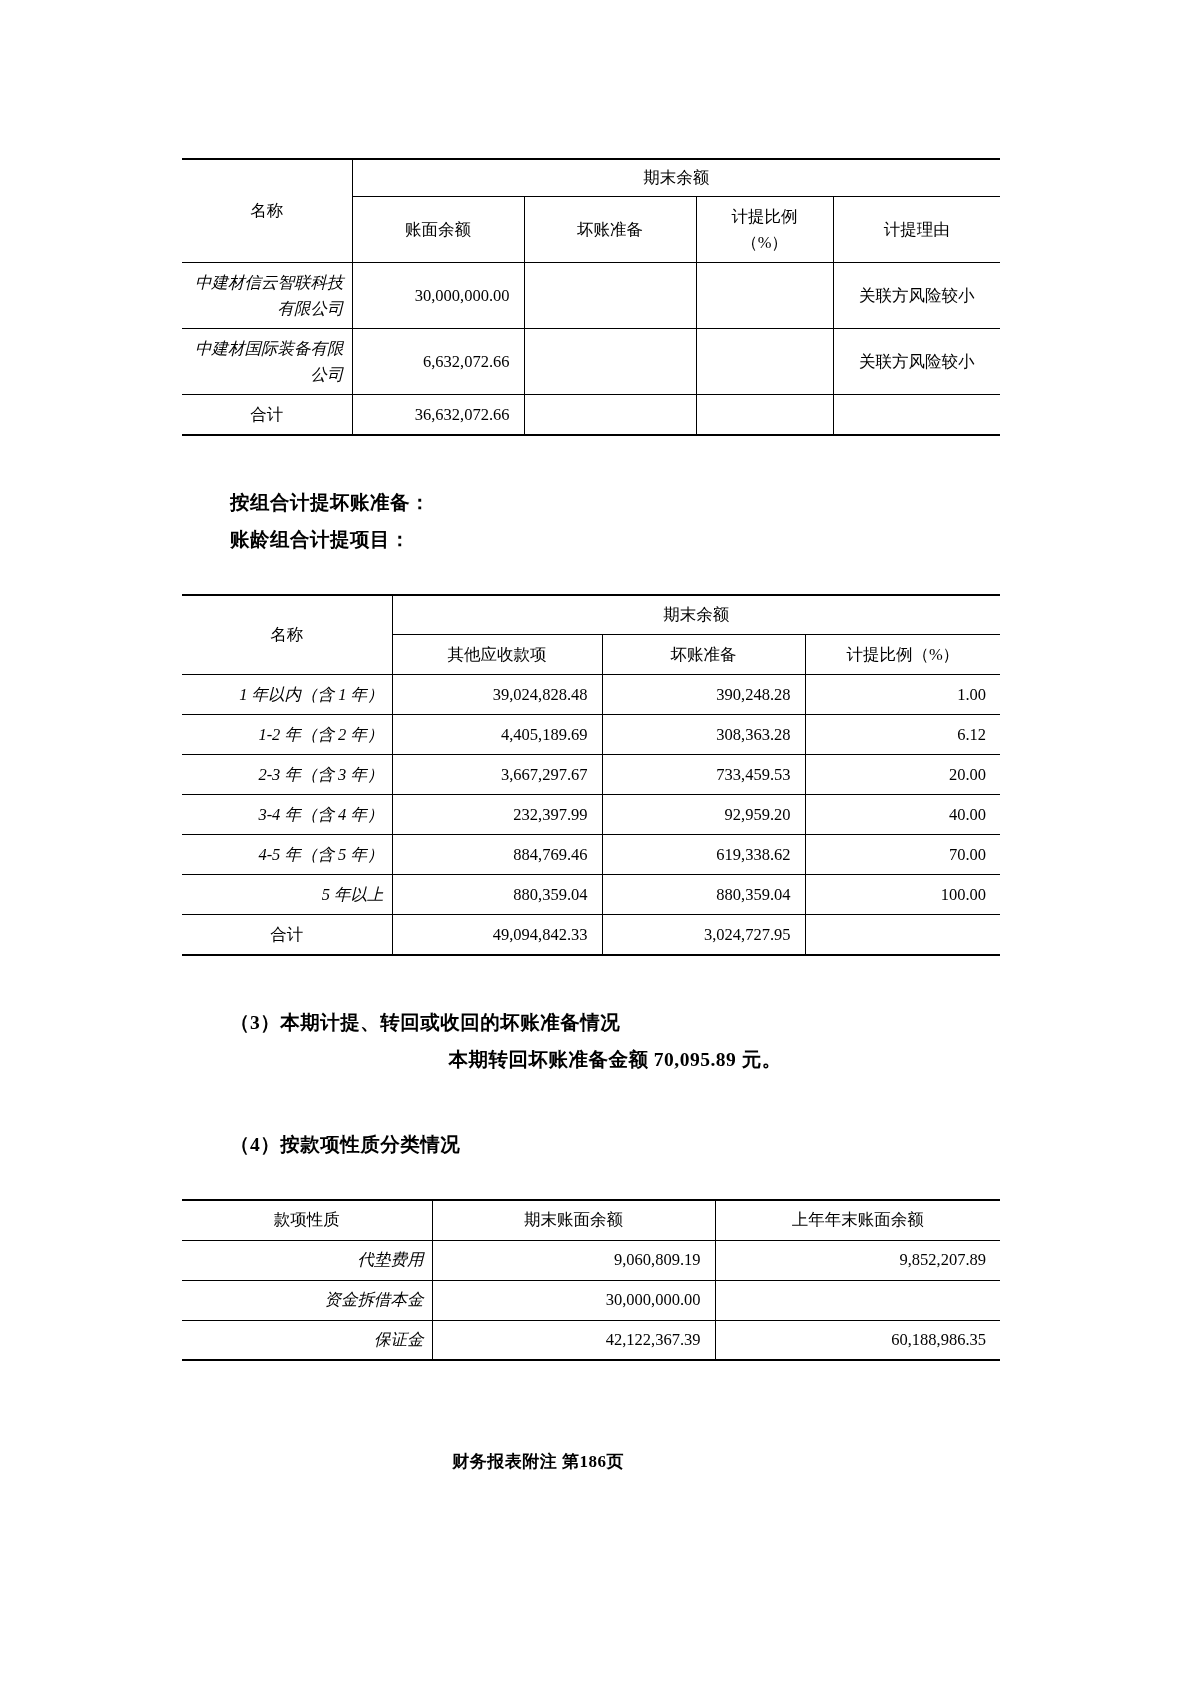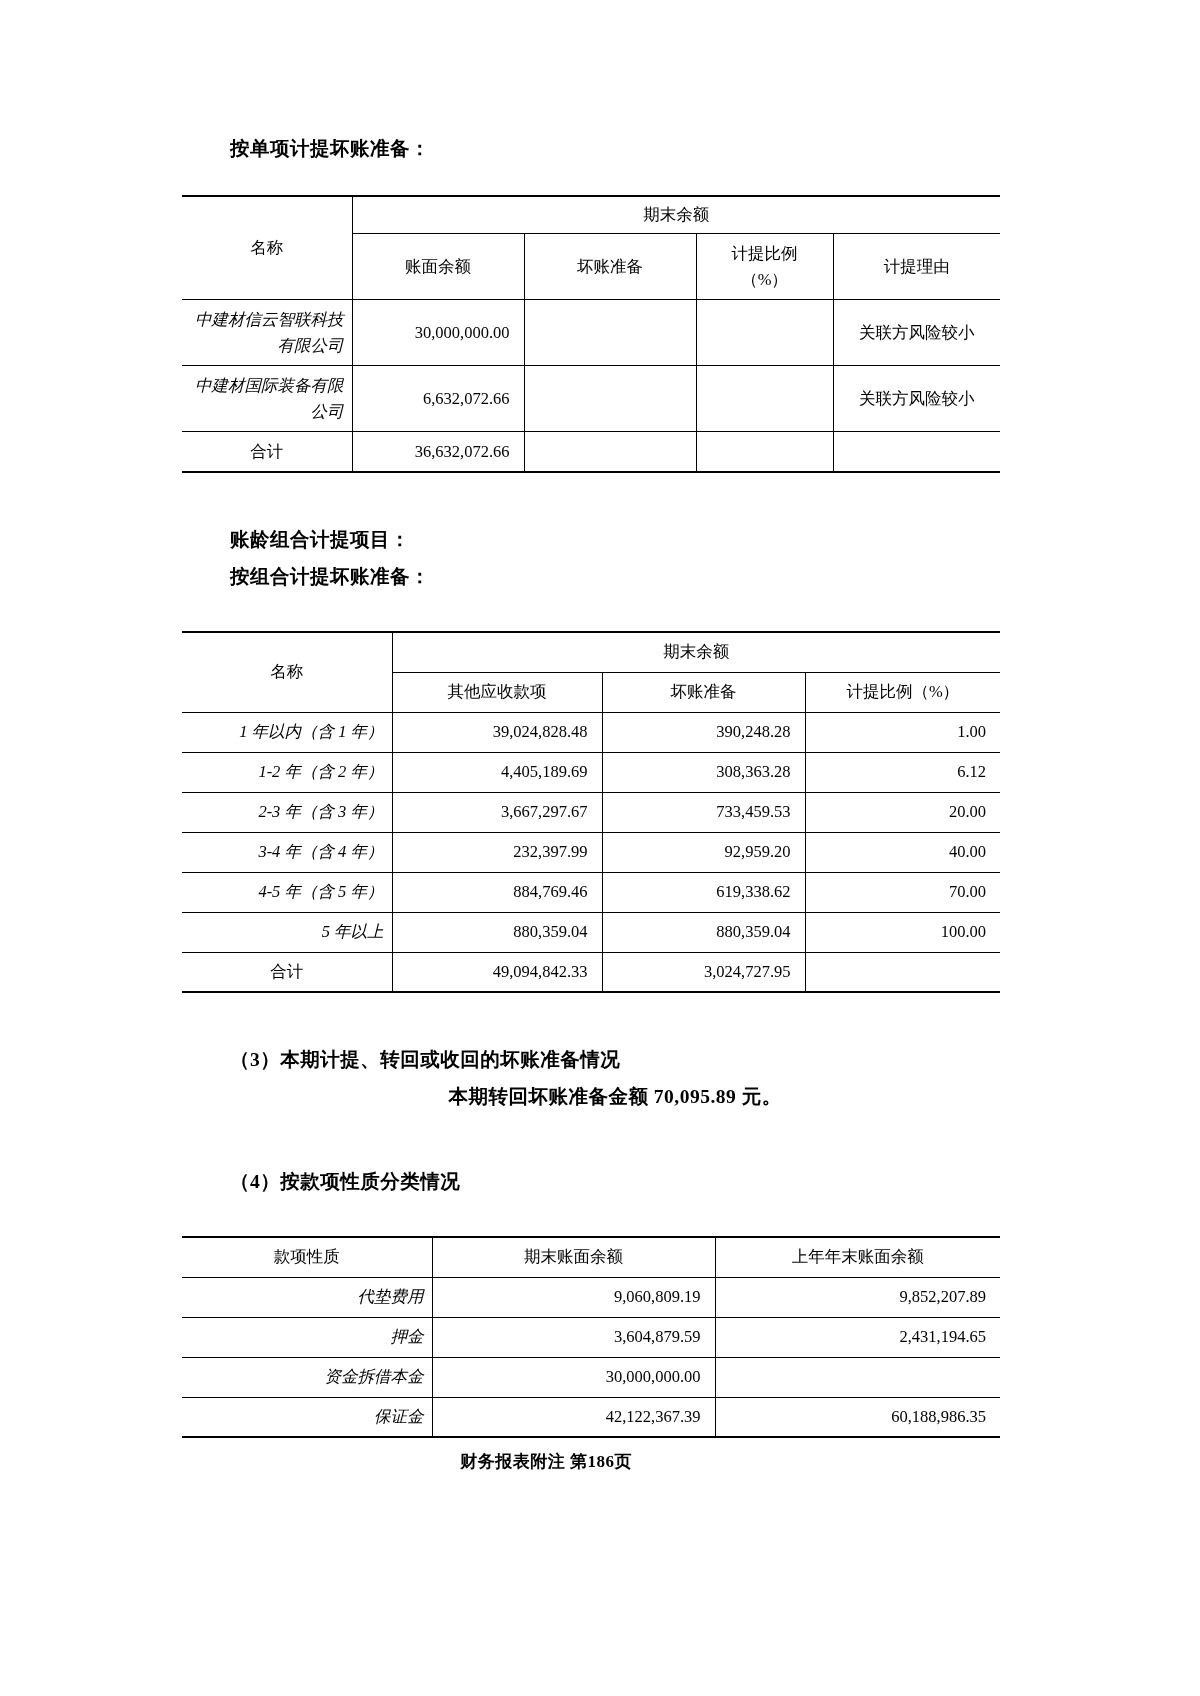--- a/index.html
+++ b/index.html
@@ -73,39 +73,38 @@
   .c { text-align: center; margin-top: 8px; }
   .r { text-align: right; padding-right: 14px; }
   .l { text-align: right; padding-left: 12px; font-style: italic; }
   .tall { height: 56px; }
   .mid { height: 40px; }
   .sp-28 { height: 28px; }
   .sp-36 { height: 36px; }
   .sp-48 { height: 48px; }
   .footer {
     position: absolute;
-    left: 12px;
+    left: 4px;
     top: 1450px;
     width: 1068px;
     text-align: center;
     font-size: 17px;
     font-weight: bold;
     letter-spacing: 0.5px;
   }
   .two-line {
     line-height: 1.55;
   }
 </style>
 </head>
 <body>
 
 <div class="page">
   <div class="content">
 
-    <div class="para">按单项计提坏账准备：</div>
 
     <div class="sp-28"></div>
 
     <table class="tbl">
       <colgroup>
         <col style="width:170px">
         <col style="width:172px">
         <col style="width:172px">
         <col style="width:137px">
         <col style="width:167px">
@@ -143,22 +142,22 @@
           <td class="r vr">36,632,072.66</td>
           <td class="r vr"></td>
           <td class="r vr"></td>
           <td class="c"></td>
         </tr>
       </tbody>
     </table>
 
     <div class="sp-48"></div>
 
+    <div class="para">按组合计提坏账准备：</div>
     <div class="para">账龄组合计提项目：</div>
-    <div class="para">按组合计提坏账准备：</div>
 
     <div class="sp-36"></div>
 
     <table class="tbl">
       <colgroup>
         <col style="width:210px">
         <col style="width:210px">
         <col style="width:203px">
         <col style="width:195px">
       </colgroup>
@@ -239,25 +238,20 @@
           <td class="c vr">款项性质</td>
           <td class="c vr">期末账面余额</td>
           <td class="c">上年年末账面余额</td>
         </tr>
         <tr class="mid">
           <td class="l vr">代垫费用</td>
           <td class="r vr">9,060,809.19</td>
           <td class="r">9,852,207.89</td>
         </tr>
         <tr class="mid">
-          <td class="l vr">押金</td>
-          <td class="r vr">3,604,879.59</td>
-          <td class="r">2,431,194.65</td>
-        </tr>
-        <tr class="mid">
           <td class="l vr">资金拆借本金</td>
           <td class="r vr">30,000,000.00</td>
           <td class="r"></td>
         </tr>
         <tr class="mid">
           <td class="l vr">保证金</td>
           <td class="r vr">42,122,367.39</td>
           <td class="r">60,188,986.35</td>
         </tr>
       </tbody>

